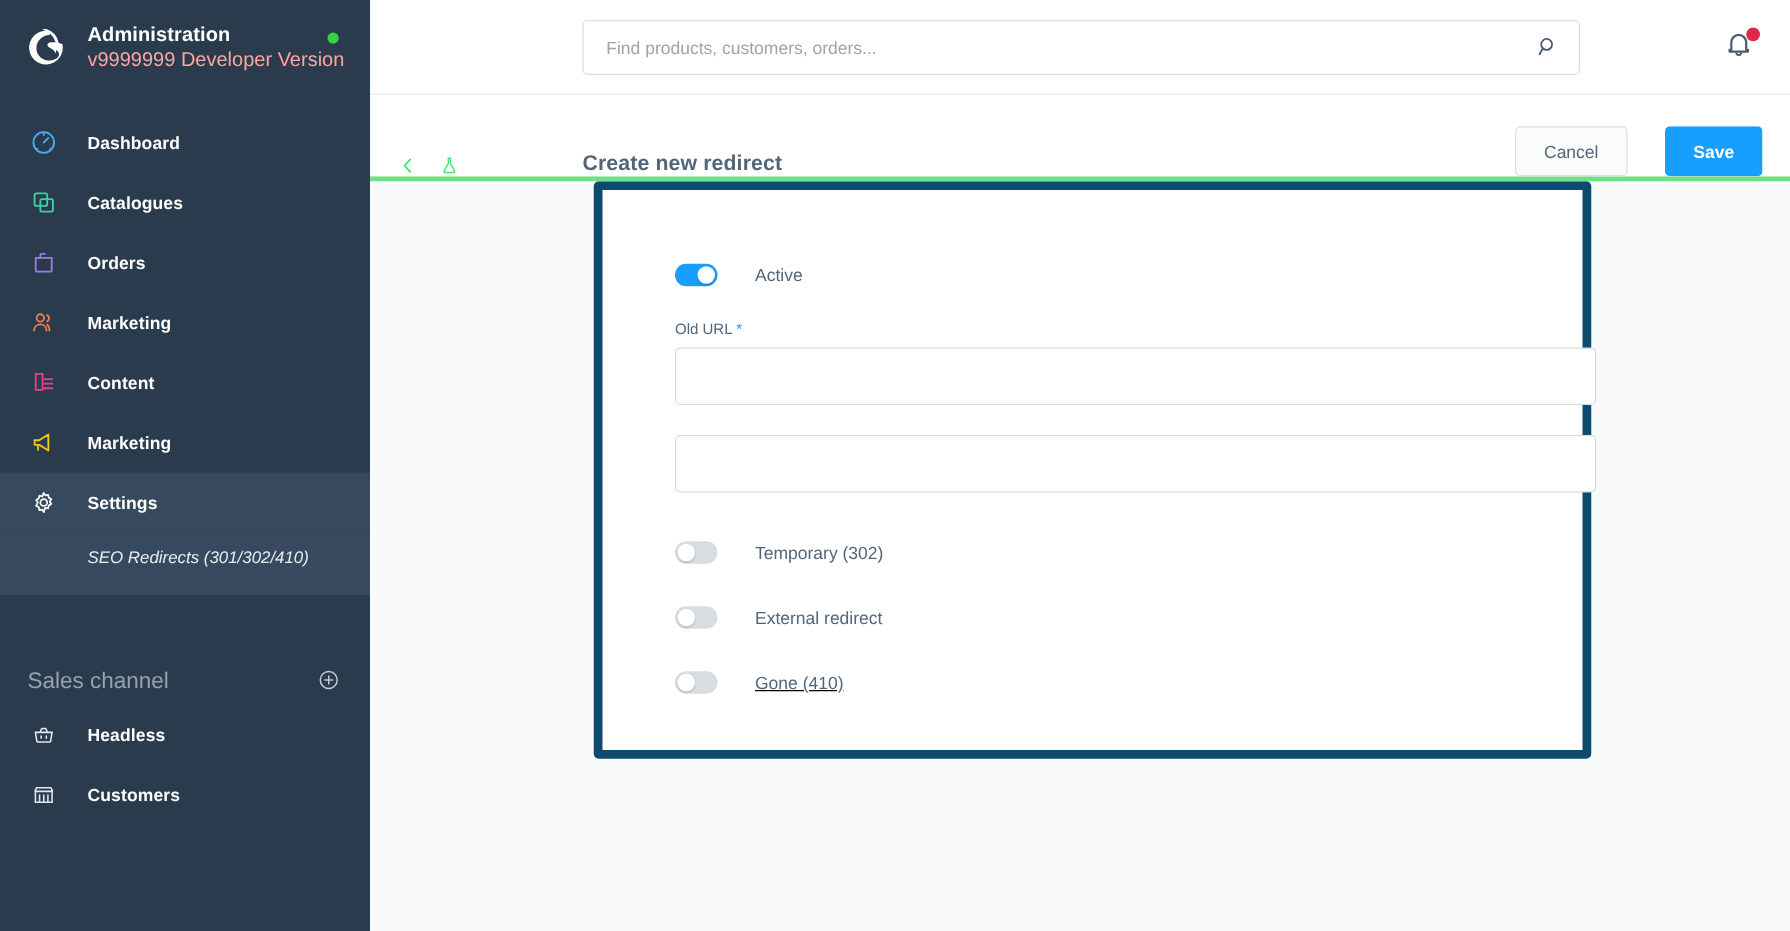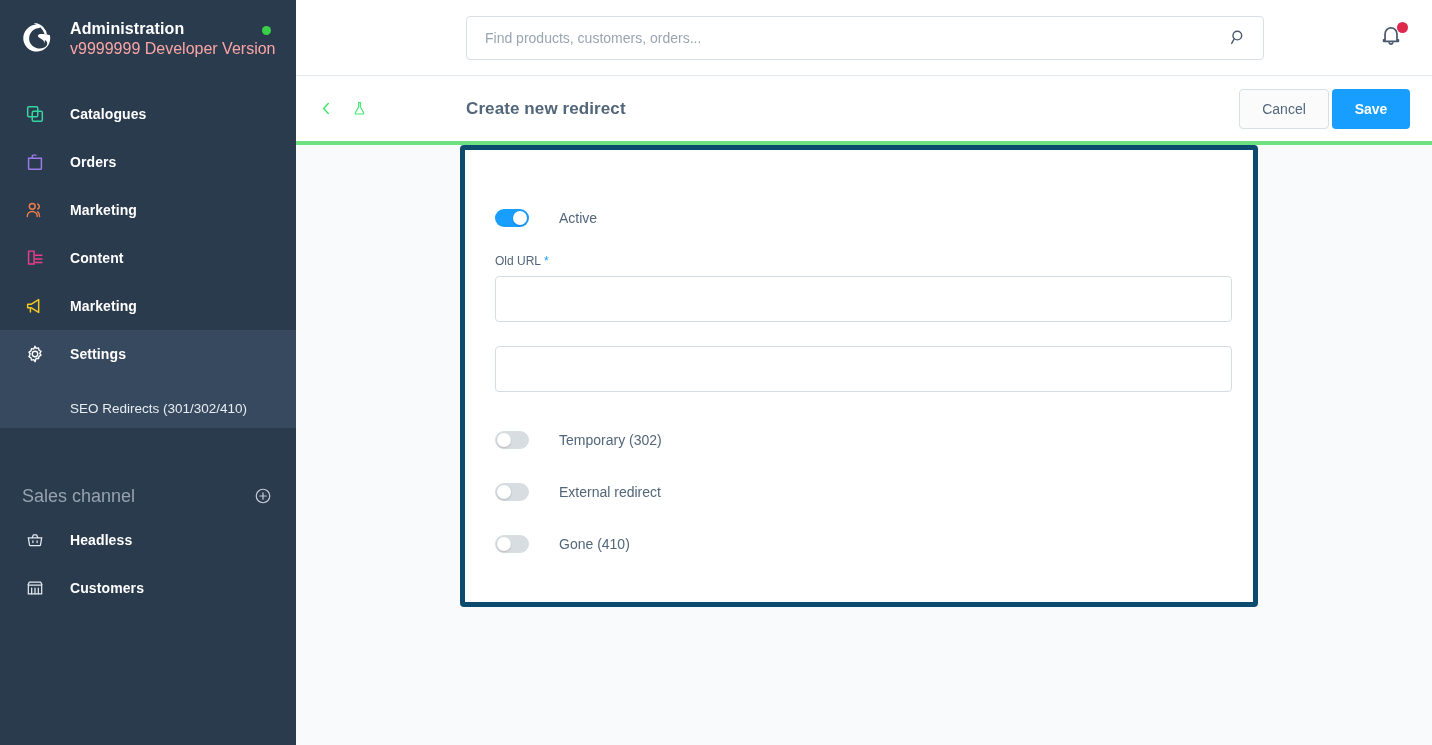--- a/index.html
+++ b/index.html
@@ -35,22 +35,22 @@
     display: flex; align-items: center;
     height: 48px; padding-left: 22px;
     cursor: pointer; position: relative;
   }
   .nav-item .ic { width: 26px; height: 26px; flex: 0 0 26px; display: flex; align-items: center; justify-content: center; }
   .nav-item .lbl { font-size: 14px; font-weight: bold; color: #ffffff; margin-left: 22px; letter-spacing: .1px; }
   .nav-item.active-group { background: #37495e; }
 
   .nav-sub { background: #37495e; padding: 0 0 12px 0; }
   .nav-sub-item {
-    display: flex; align-items: flex-end; height: 38px;
-    padding-left: 70px; cursor: pointer;
+    display: flex; align-items: center; height: 38px;
+    padding-left: 70px; cursor: pointer; font-style: italic;
   }
   .nav-sub-item .lbl { font-size: 13.5px; color: #e7ecf1; font-weight: normal; }
 
   .chan-head {
     display: flex; align-items: center; justify-content: space-between;
     padding: 0 24px 0 22px; height: 40px; margin-top: 48px;
   }
   .chan-head .lbl { font-size: 18px; color: #96a2b0; }
   .chan-plus { width: 18px; height: 18px; cursor: pointer; }
 
@@ -75,47 +75,48 @@
     font-family: "Liberation Sans", sans-serif;
     outline: none;
   }
   .search-input::placeholder { color: #9aa5b1; }
   .search-icon { position: absolute; right: 16px; top: 12px; width: 19px; height: 19px; }
   .bell-wrap { position: absolute; right: 22px; top: 22px; width: 32px; height: 32px; cursor: pointer; }
   .bell-dot { position: absolute; width: 11px; height: 11px; border-radius: 50%; background: #de294c; right: 2px; top: 0px; }
 
   .smart-bar {
     height: 65px; background: #ffffff;
-    display: flex; align-items: center;
+    display: flex; align-items: flex-end;
     position: relative; padding: 0 22px 0 22px;
   }
   .sb-left { display: flex; align-items: center; gap: 16px; width: 148px; }
   .sb-icon { cursor: pointer; display: flex; align-items: center; }
   .sb-title { font-size: 17px; color: #52667a; font-weight: bold; letter-spacing: .1px; }
-  .sb-actions { margin-left: auto; display: flex; align-items: center; gap: 3px; }
+  .sb-actions { margin-left: auto; display: flex; align-items: center; gap: 30px; }
   .btn {
     height: 40px; border-radius: 4px; font-size: 14px;
     font-family: "Liberation Sans", sans-serif;
     cursor: pointer; border: 1px solid transparent;
     display: flex; align-items: center; justify-content: center;
     padding: 0 20px; font-weight: normal;
   }
   .btn-cancel { background: #fbfbfc; border-color: #d8dfe5; color: #52667a; min-width: 90px; }
   .btn-save { background: #189eff; color: #ffffff; min-width: 78px; font-weight: bold; }
 
   .progress { height: 4px; background: #6ce283; width: 100%; }
 
   .content { flex: 1; overflow: hidden; position: relative; }
   .card {
     position: absolute;
-    left: 164px; top: 0px;
+    left: 179px; top: 0px;
     width: 798px; height: 462px;
     background: #ffffff;
-    border: 5px solid #0c4a6e;
+    border: 7px solid #0c4a6e;
     border-radius: 4px;
+    padding-left: 28px;
   }
   .card-body { padding: 56px 30px 0 30px; }
 
   .toggle-row { display: flex; align-items: center; height: 24px; }
   .toggle {
     width: 34px; height: 18px; border-radius: 9px;
     position: relative; flex: 0 0 34px; cursor: pointer;
     background: #d8dde2; transition: background .15s;
   }
   .toggle.on { background: #189eff; }
@@ -133,21 +134,21 @@
   .text-input {
     width: 737px; height: 46px;
     border: 1px solid #d5dde4; border-radius: 4px;
     background: #fff; padding: 0 16px;
     font-size: 14px; color: #3c4a59;
     font-family: "Liberation Sans", sans-serif;
     outline: none;
   }
   .toggles-block { margin-top: 36px; }
   .toggles-block .toggle-row { margin-bottom: 28px; }
-  .toggles-block .toggle-row:last-child { margin-bottom: 16px; }
+  .toggles-block .toggle-row:last-child { margin-bottom: 16px; text-decoration: underline; }
 </style>
 </head>
 <body>
 
 <div class="app">
 
   <aside class="sidebar">
 
     <div class="sw-header">
       <span class="sw-logo">
@@ -158,20 +159,30 @@
       </span>
       <span class="sw-titles">
         <span class="sw-title">Administration</span>
         <span class="sw-sub">v9999999 Developer Version</span>
       </span>
       <span class="sw-dot"></span>
     </div>
 
     <nav class="nav">
 
+      <div class="nav-item">
+        <span class="ic">
+          <svg viewBox="0 0 24 24" width="22" height="22" fill="none" stroke="#4babf2" stroke-width="1.6">
+            <circle cx="12" cy="12" r="9"></circle>
+              <path d="M12 12l4-4" stroke-linecap="round"></path>
+            <path d="M5.5 17.5h1M17.5 17.5h1M12 4.5v1" stroke-linecap="round"></path>
+          </svg>
+        </span>
+        <span class="lbl">Dashboard</span>
+      </div>
 
       <div class="nav-item">
         <span class="ic">
           <svg viewBox="0 0 24 24" width="22" height="22" fill="none" stroke="#37d6a0" stroke-width="1.6">
             <rect x="4" y="4" width="11" height="11" rx="1.5"></rect>
             <rect x="9" y="9" width="11" height="11" rx="1.5"></rect>
           </svg>
         </span>
         <span class="lbl">Catalogues</span>
       </div>

